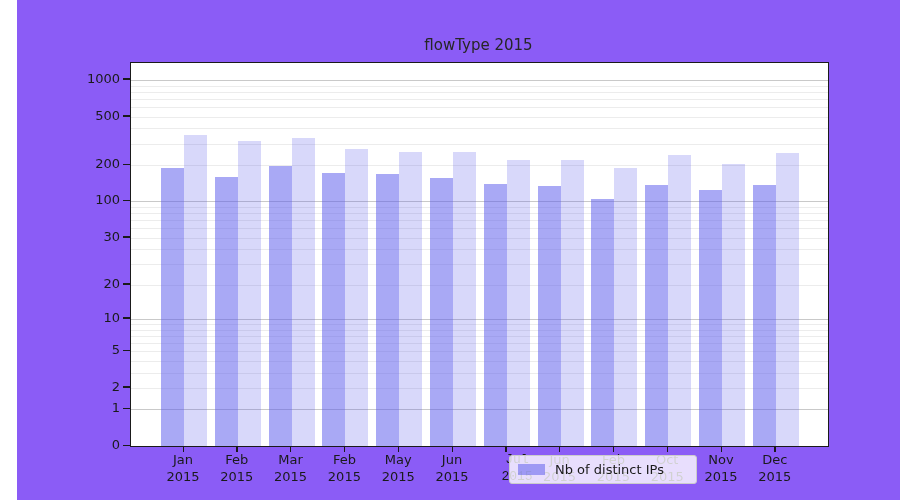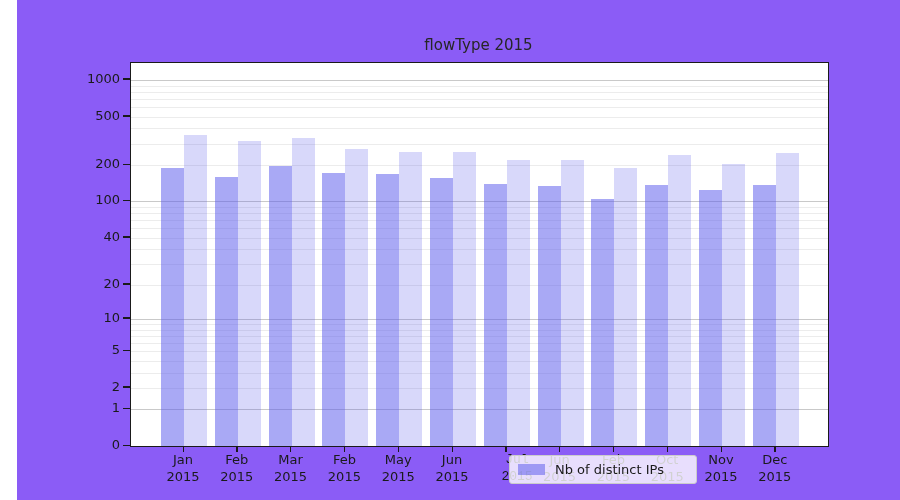--- a/index.html
+++ b/index.html
@@ -117,21 +117,21 @@
       <div class="ytick-label" style="top: 400.274px;">1</div>
       <div class="ytick-mark" style="top: 407.774px;"></div>
       <div class="ytick-label" style="top: 378.791px;">2</div>
       <div class="ytick-mark" style="top: 386.291px;"></div>
       <div class="ytick-label" style="top: 342.066px;">5</div>
       <div class="ytick-mark" style="top: 349.566px;"></div>
       <div class="ytick-label" style="top: 309.95px;">10</div>
       <div class="ytick-mark" style="top: 317.45px;"></div>
       <div class="ytick-label" style="top: 275.689px;">20</div>
       <div class="ytick-mark" style="top: 283.189px;"></div>
-      <div class="ytick-label" style="top: 228.676px;">40</div>
+      <div class="ytick-label" style="top: 228.676px;">30</div>
       <div class="ytick-mark" style="top: 236.176px;"></div>
       <div class="ytick-label" style="top: 192.473px;">100</div>
       <div class="ytick-mark" style="top: 199.973px;"></div>
       <div class="ytick-label" style="top: 156.01px;">200</div>
       <div class="ytick-mark" style="top: 163.51px;"></div>
       <div class="ytick-label" style="top: 107.62px;">500</div>
       <div class="ytick-mark" style="top: 115.12px;"></div>
       <div class="ytick-label" style="top: 70.947px;">1000</div>
       <div class="ytick-mark" style="top: 78.447px;"></div>
     </div>

